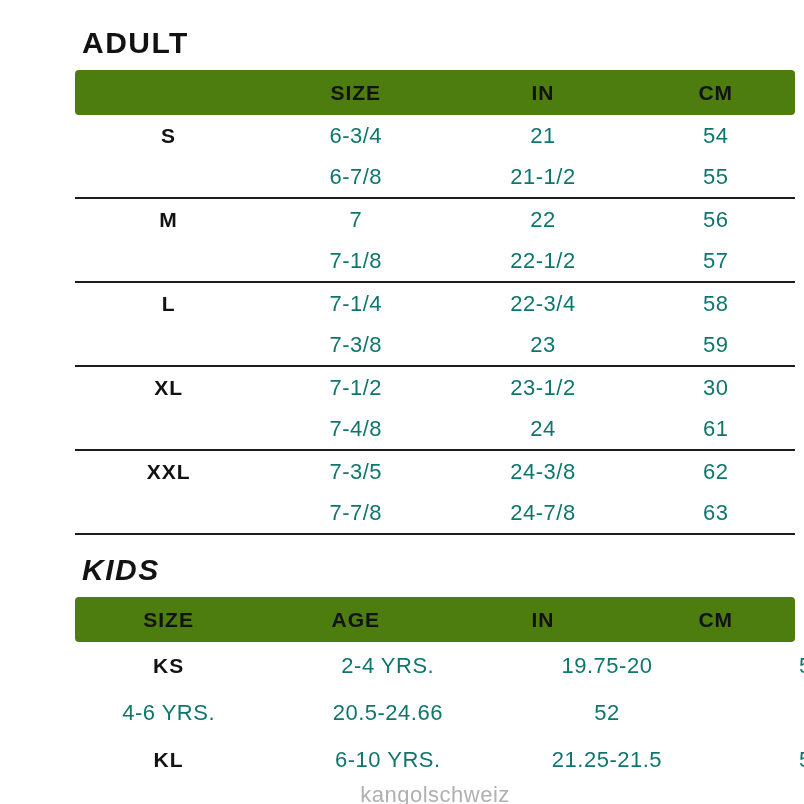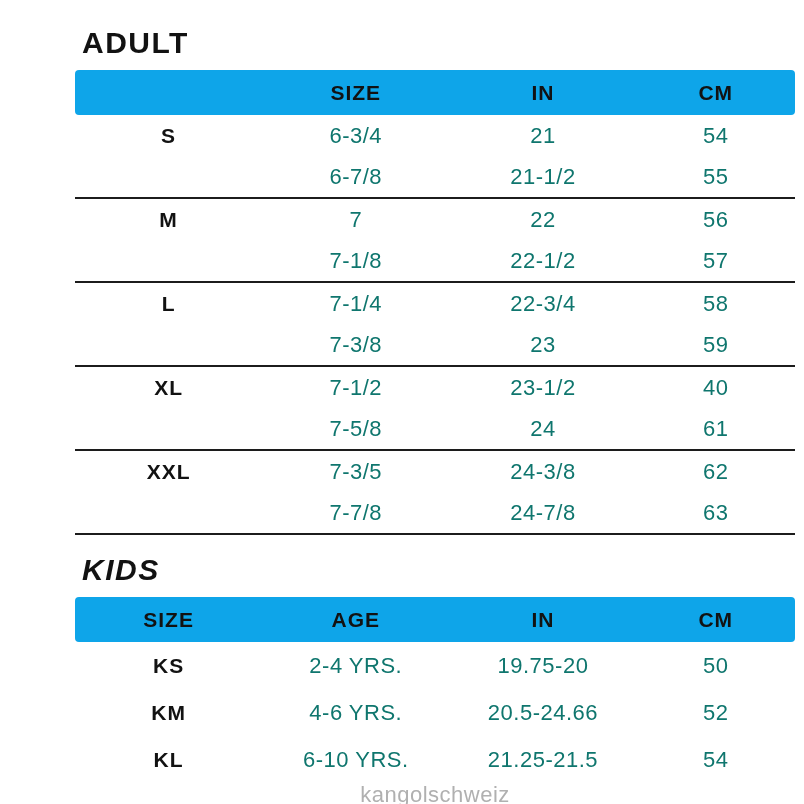--- a/index.html
+++ b/index.html
@@ -29,21 +29,21 @@
   .tbl {
     width: 720px;
   }
   .grid-row {
     display: grid;
     grid-template-columns: 26% 26% 26% 22%;
     align-items: center;
   }
   .thead {
     height: 45px;
-    background: #0ea5e9;
+    background: #4d7c0f;
     border-radius: 4px;
   }
   .th {
     text-align: center;
     font-size: 21px;
     font-weight: 800;
     letter-spacing: 1px;
     color: #121212;
   }
   .row {
@@ -64,20 +64,21 @@
     font-weight: 800;
     letter-spacing: 1px;
     color: #121212;
   }
   .kids-title {
     margin-top: 20px;
     font-style: italic;
   }
   .krow {
     height: 47px;
+    gap: 32px;
   }
   .watermark {
     margin-top: 0px;
     text-align: center;
     font-size: 22px;
     letter-spacing: 0.5px;
     color: #b0b0b0;
     line-height: 23px;
   }
 </style>
@@ -139,25 +140,25 @@
         <div class="cell">23</div>
         <div class="cell">59</div>
       </div>
     </div>
 
     <div class="group">
       <div class="grid-row row">
         <div class="cell lbl">XL</div>
         <div class="cell">7-1/2</div>
         <div class="cell">23-1/2</div>
-        <div class="cell">40</div>
-      </div>
-      <div class="grid-row row">
-        <div class="cell lbl"></div>
-        <div class="cell">7-5/8</div>
+        <div class="cell">30</div>
+      </div>
+      <div class="grid-row row">
+        <div class="cell lbl"></div>
+        <div class="cell">7-4/8</div>
         <div class="cell">24</div>
         <div class="cell">61</div>
       </div>
     </div>
 
     <div class="group">
       <div class="grid-row row">
         <div class="cell lbl">XXL</div>
         <div class="cell">7-3/5</div>
         <div class="cell">24-3/8</div>
@@ -183,21 +184,20 @@
     </div>
 
     <div class="grid-row krow">
       <div class="cell lbl">KS</div>
       <div class="cell">2-4 YRS.</div>
       <div class="cell">19.75-20</div>
       <div class="cell">50</div>
     </div>
 
     <div class="grid-row krow">
-      <div class="cell lbl">KM</div>
       <div class="cell">4-6 YRS.</div>
       <div class="cell">20.5-24.66</div>
       <div class="cell">52</div>
     </div>
 
     <div class="grid-row krow">
       <div class="cell lbl">KL</div>
       <div class="cell">6-10 YRS.</div>
       <div class="cell">21.25-21.5</div>
       <div class="cell">54</div>

